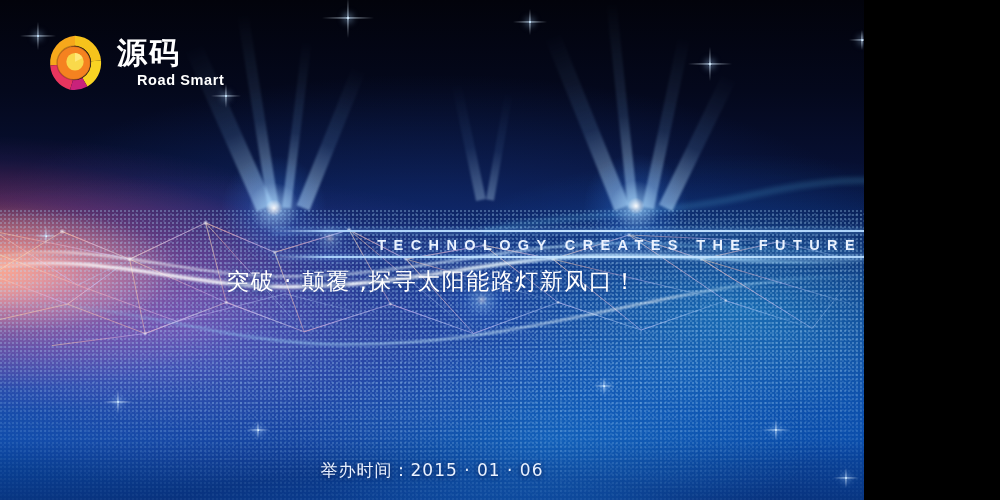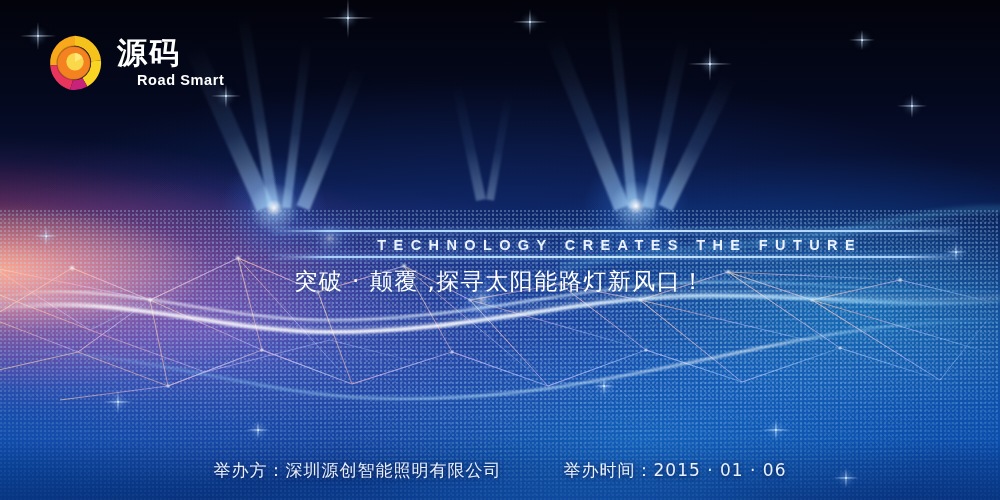--- a/index.html
+++ b/index.html
@@ -1,20 +1,20 @@
 <!DOCTYPE html>
 <html><head>
 <meta charset="utf-8">
 <title>Banner</title>
 <style>
   html,body{margin:0;padding:0;background:#000;}
   *{box-sizing:border-box;}
   #stage{
     position:relative;
-    width:1000px;height:500px;
+    width:864px;height:500px;
     overflow:hidden;
     background:#05060f;
     font-family:"Liberation Sans","DejaVu Sans",sans-serif;
     -webkit-font-smoothing:antialiased;
   }
   .layer{position:absolute;inset:0;pointer-events:none;}
 
   
   .sky{
     background:
@@ -392,17 +392,16 @@
   <div class="headline">
   </div>
 
   <div class="rule rule-top"></div>
   <div class="subtitle-en">TECHNOLOGY CREATES THE FUTURE</div>
   <div class="rule rule-bot"></div>
 
   <div class="subtitle-cn">突破 · 颠覆 ,探寻太阳能路灯新风口！</div>
 
   <div class="footer">
-    <span>举办方：深圳源创智能照明有限公司</span>
     <span>举办时间：2015 · 01 · 06</span>
   </div>
 
 </div>
 
 </body></html>

